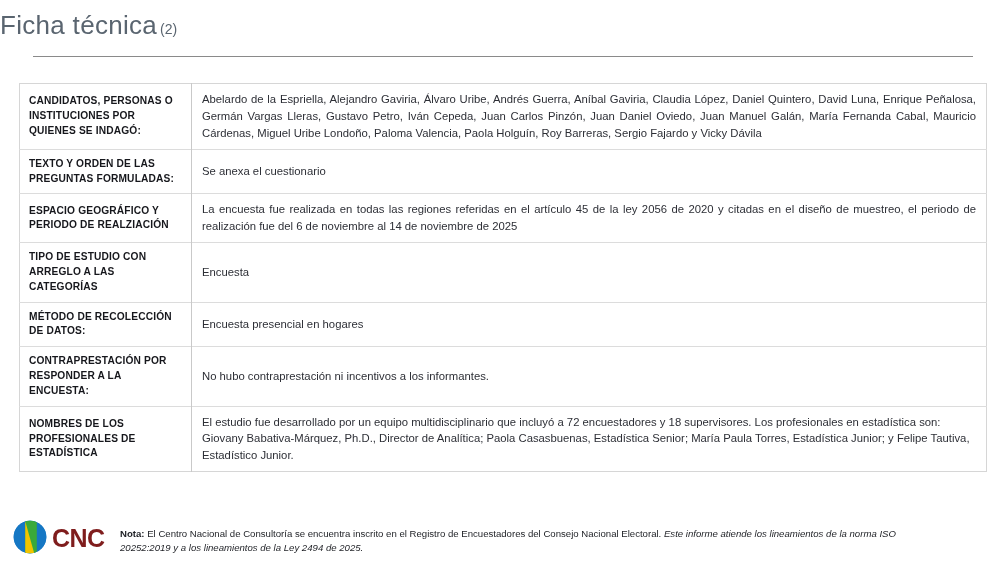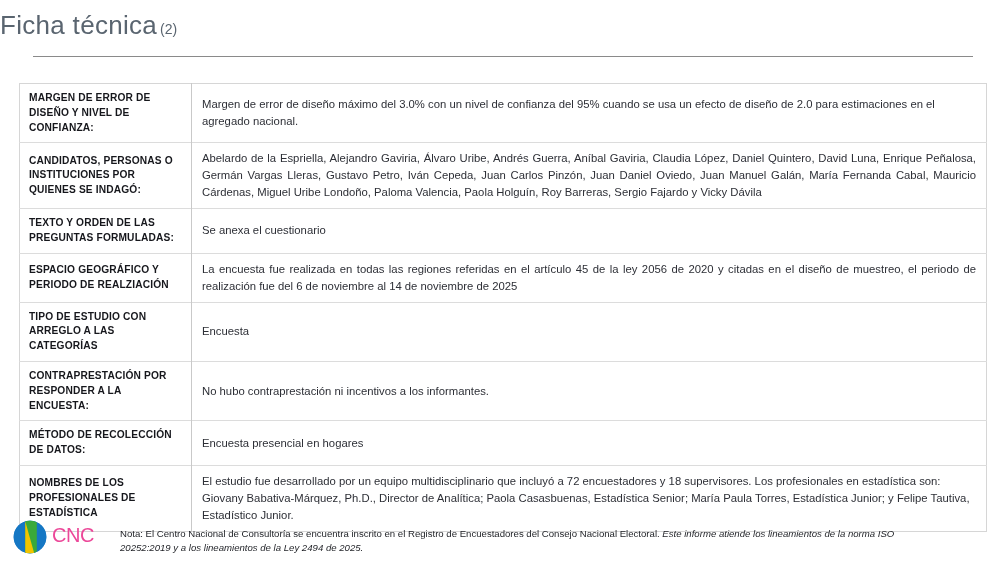--- a/index.html
+++ b/index.html
@@ -61,29 +61,29 @@
   .val.just { text-align: justify; }
 
   
   .footer { position: absolute; left: 0; bottom: 0; width: 1006px; height: 54px; }
   .logo {
     position: absolute; left: 13px; top: 10px;
     width: 34px; height: 34px;
   }
   .cnc-text {
     position: absolute; left: 52px; top: 14px;
-    font-size: 20px; font-weight: normal; letter-spacing: -0.5px;
-    color: #ec4899;
+    font-size: 25px; font-weight: bold; letter-spacing: -0.5px;
+    color: #7f1d1d;
     font-family: "Liberation Sans", sans-serif;
   }
   .note {
     position: absolute; left: 120px; top: 17px; width: 815px;
     font-size: 9.6px; line-height: 1.45; color: #1d1f24;
   }
-  .note b { font-weight: normal; }
+  .note b { font-weight: bold; }
   .note i { font-style: italic; }
 
   
   .corner { position: absolute; right: 0; bottom: 0; width: 96px; height: 68px; }
   .corner .tri-light {
     position: absolute; right: 0; bottom: 0; width: 0; height: 0;
     border-left: 96px solid transparent;
     border-bottom: 68px solid #0b82c4;
   }
   .corner .tri-dark {
@@ -106,46 +106,42 @@
 <div class="slide">
 
   <div class="title-wrap">
     <span class="title">Ficha técnica</span><span class="title-sub">(2)</span>
   </div>
   <div class="title-rule"></div>
 
   <table class="table">
     <tbody>
       <tr>
-        <td class="lbl">MARGEN DE ERROR DE DISEÑO Y NIVEL DE CONFIANZA:</td>
-        <td class="val">Margen de error de diseño máximo del 3.0% con un nivel de confianza del 95% cuando se usa un efecto de diseño de 2.0 para estimaciones en el agregado nacional.</td>
-      </tr>
-      <tr>
         <td class="lbl">CANDIDATOS, PERSONAS O INSTITUCIONES POR QUIENES SE INDAGÓ:</td>
         <td class="val just">Abelardo de la Espriella, Alejandro Gaviria, Álvaro Uribe, Andrés Guerra, Aníbal Gaviria, Claudia López, Daniel Quintero, David Luna, Enrique Peñalosa, Germán Vargas Lleras, Gustavo Petro, Iván Cepeda, Juan Carlos Pinzón, Juan Daniel Oviedo, Juan Manuel Galán, María Fernanda Cabal, Mauricio Cárdenas, Miguel Uribe Londoño, Paloma Valencia, Paola Holguín, Roy Barreras, Sergio Fajardo y Vicky Dávila</td>
       </tr>
       <tr>
         <td class="lbl">TEXTO Y ORDEN DE LAS PREGUNTAS FORMULADAS:</td>
         <td class="val">Se anexa el cuestionario</td>
       </tr>
       <tr>
         <td class="lbl">ESPACIO GEOGRÁFICO Y PERIODO DE REALZIACIÓN</td>
         <td class="val just">La encuesta fue realizada en todas las regiones referidas en el artículo 45 de la ley 2056 de 2020 y citadas en el diseño de muestreo, el periodo de realización fue del 6 de noviembre al 14 de noviembre de 2025</td>
       </tr>
       <tr>
         <td class="lbl">TIPO DE ESTUDIO CON ARREGLO A LAS CATEGORÍAS</td>
         <td class="val">Encuesta</td>
       </tr>
       <tr>
+        <td class="lbl">MÉTODO DE RECOLECCIÓN DE DATOS:</td>
+        <td class="val">Encuesta presencial en hogares</td>
+      </tr>
+      <tr>
         <td class="lbl">CONTRAPRESTACIÓN POR RESPONDER A LA ENCUESTA:</td>
         <td class="val">No hubo contraprestación ni incentivos a los informantes.</td>
-      </tr>
-      <tr>
-        <td class="lbl">MÉTODO DE RECOLECCIÓN DE DATOS:</td>
-        <td class="val">Encuesta presencial en hogares</td>
       </tr>
       <tr>
         <td class="lbl">NOMBRES DE LOS PROFESIONALES DE ESTADÍSTICA</td>
         <td class="val">El estudio fue desarrollado por un equipo multidisciplinario que incluyó a 72 encuestadores y 18 supervisores. Los profesionales en estadística son: Giovany Babativa-Márquez, Ph.D., Director de Analítica; Paola Casasbuenas, Estadística Senior; María Paula Torres, Estadística Junior; y Felipe Tautiva, Estadístico Junior.</td>
       </tr>
 
     </tbody>
   </table>
 
   <div class="footer">

